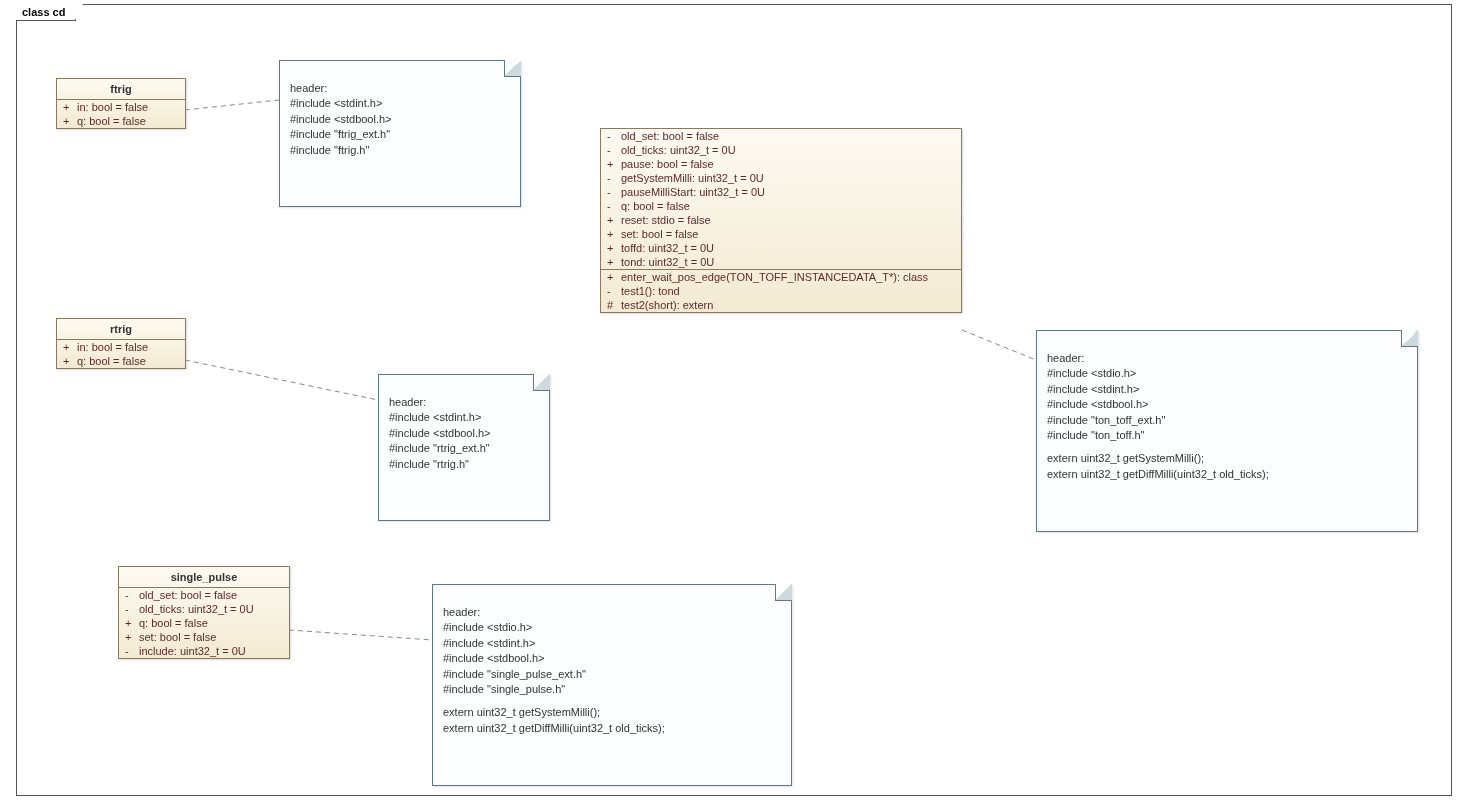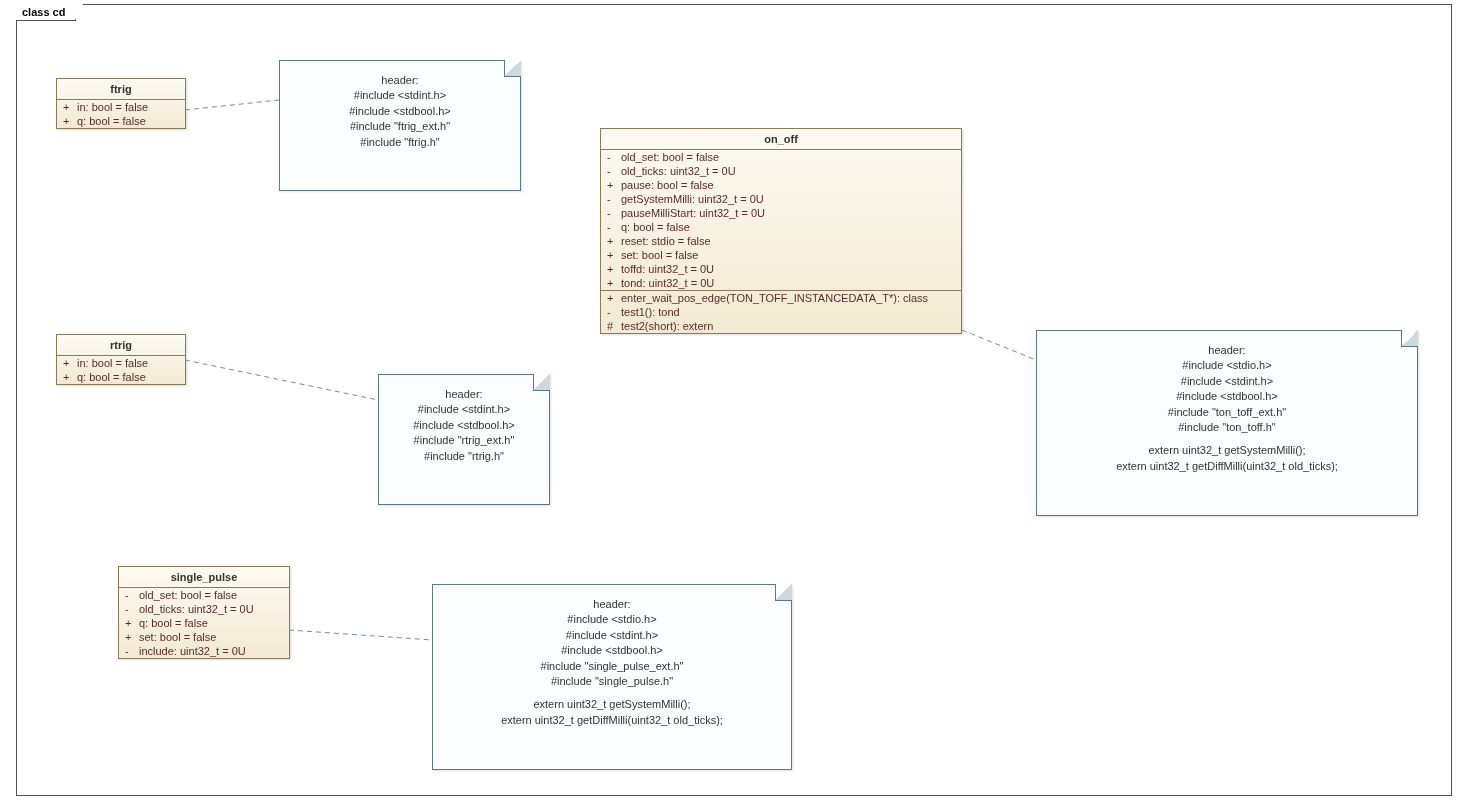--- a/index.html
+++ b/index.html
@@ -71,24 +71,23 @@
   .uml-class .vis {
     width: 14px;
     flex: 0 0 14px;
     color: #5b2b2b;
   }
   .uml-note {
     position: absolute;
     border: 1px solid #5a7a8a;
     background: #fbfdfe;
     box-shadow: 1px 1px 2px rgba(0,0,0,0.12);
-    padding: 12px 10px;
+    padding: 20px 10px;
     font-size: 11px;
     color: #333;
-    text-align: center;
   }
   .uml-note .fold {
     position: absolute;
     top: -1px;
     right: -1px;
     width: 16px;
     height: 16px;
     background: linear-gradient(135deg, #fbfdfe 50%, #cdd9df 50%);
     border-left: 1px solid #5a7a8a;
     border-bottom: 1px solid #5a7a8a;
@@ -129,21 +128,21 @@
 
 <div class="uml-note" style="left:279px; top:60px; width:220px; height:105px;">
   <div class="fold"></div>
   <div class="line">header:</div>
   <div class="line">#include &lt;stdint.h&gt;</div>
   <div class="line">#include &lt;stdbool.h&gt;</div>
   <div class="line">#include "ftrig_ext.h"</div>
   <div class="line">#include "ftrig.h"</div>
 </div>
 
-<div class="uml-class" style="left:56px; top:318px; width:128px;margin-top:16px;">
+<div class="uml-class" style="left:56px; top:318px; width:128px;">
   <div class="title">rtrig</div>
   <div class="section">
     <div class="row">
         <span class="vis">+</span>
         <span>in: bool = false</span>
       </div>
     <div class="row">
         <span class="vis">+</span>
         <span>q: bool = false</span>
       </div>
@@ -192,21 +191,20 @@
   <div class="line">#include &lt;stdint.h&gt;</div>
   <div class="line">#include &lt;stdbool.h&gt;</div>
   <div class="line">#include "single_pulse_ext.h"</div>
   <div class="line">#include "single_pulse.h"</div>
   <div class="blank"></div>
   <div class="line">extern uint32_t getSystemMilli();</div>
   <div class="line">extern uint32_t getDiffMilli(uint32_t old_ticks);</div>
 </div>
 
 <div class="uml-class" style="left:600px; top:128px; width:360px;">
-  <div class="title">on_off</div>
   <div class="section">
     <div class="row">
         <span class="vis">-</span>
         <span>old_set: bool = false</span>
       </div>
     <div class="row">
         <span class="vis">-</span>
         <span>old_ticks: uint32_t = 0U</span>
       </div>
     <div class="row">

